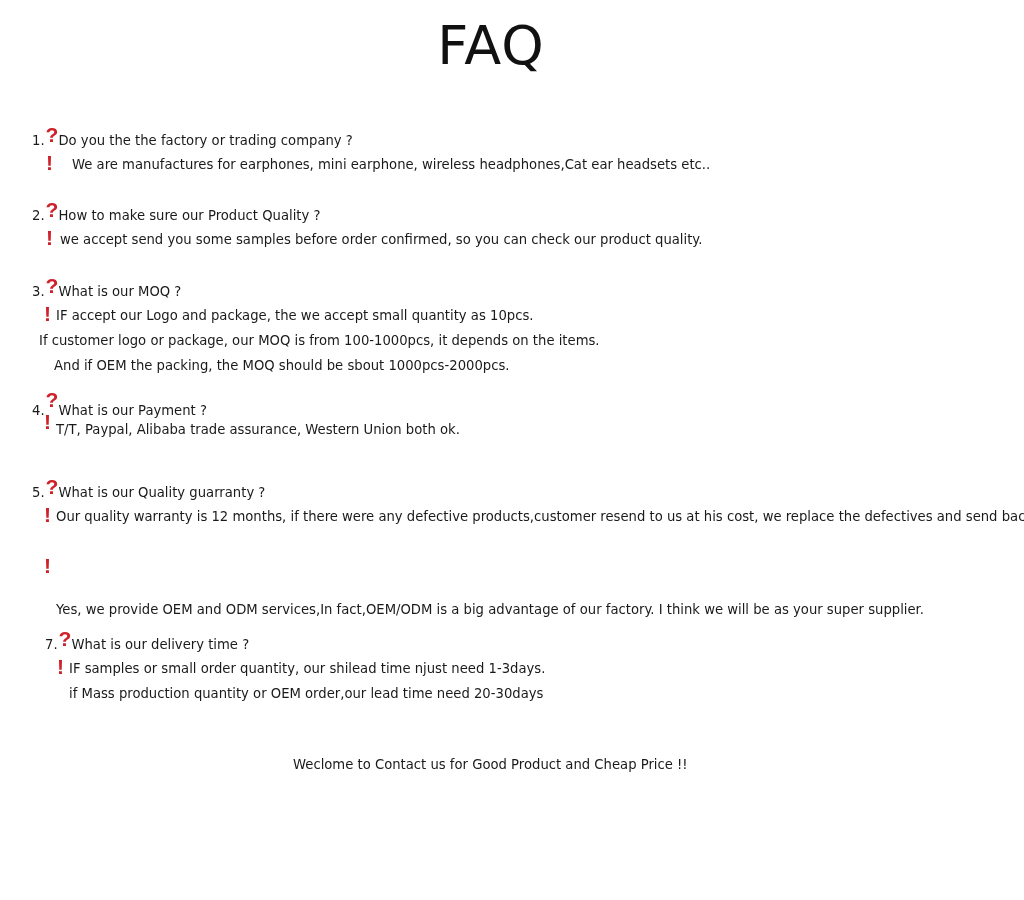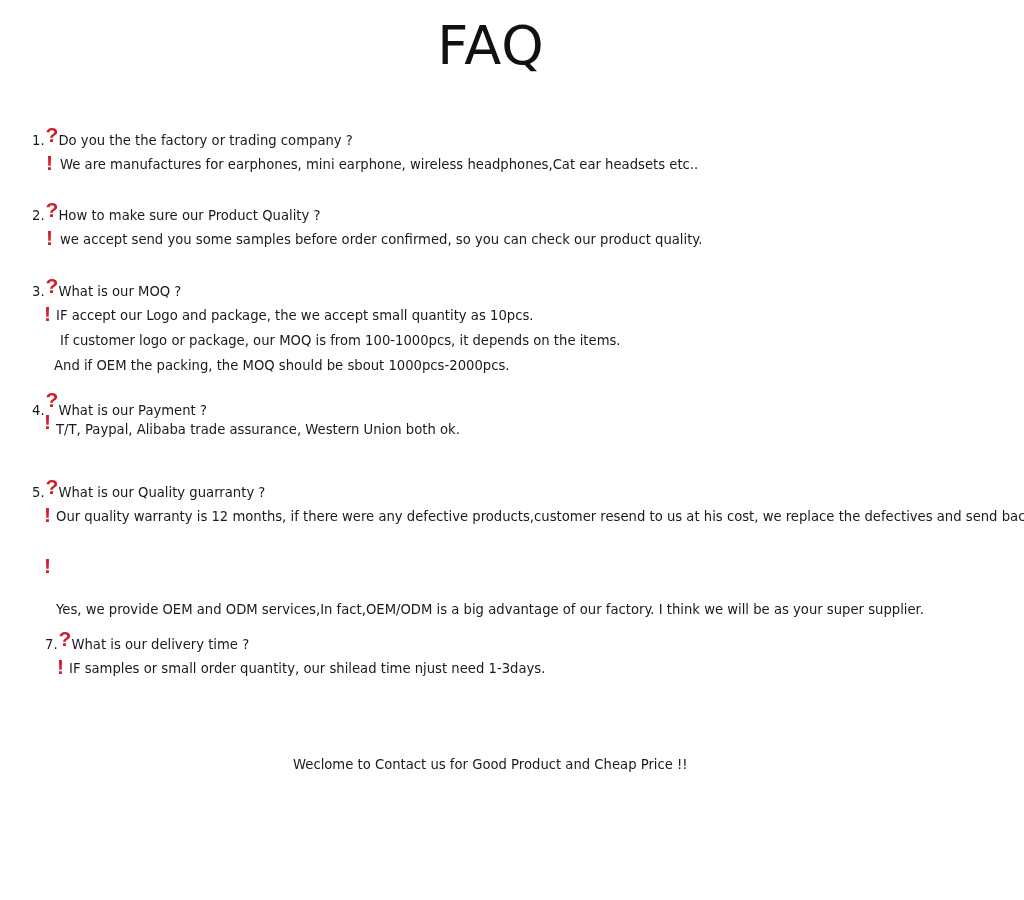--- a/index.html
+++ b/index.html
@@ -77,21 +77,21 @@
 <body>
 
 <h1 class="title">FAQ</h1>
 
 <div class="faq-item" style="top:127px;">
   <div class="q-line">
     <span class="num">1.</span><span class="qmark">?</span><span>Do you the the factory or trading company ?</span>
   </div>
   <div class="a-line">
     <span class="emark" style="left:14px;">!</span>
-    <span class="a-text" style="left:28px;">We are manufactures for earphones, mini earphone, wireless headphones,Cat ear headsets etc..</span>
+    <span class="a-text" style="left:40px;">We are manufactures for earphones, mini earphone, wireless headphones,Cat ear headsets etc..</span>
   </div>
 </div>
 
 <div class="faq-item" style="top:202px;">
   <div class="q-line">
     <span class="num">2.</span><span class="qmark">?</span><span>How to make sure our Product Quality ?</span>
   </div>
   <div class="a-line">
     <span class="emark" style="left:14px;">!</span>
     <span class="a-text" style="left:28px;">we accept send you some samples before order confirmed, so you can check our product quality.</span>
@@ -100,21 +100,21 @@
 
 <div class="faq-item" style="top:278px;">
   <div class="q-line">
     <span class="num">3.</span><span class="qmark">?</span><span>What is our MOQ ?</span>
   </div>
   <div class="a-line">
     <span class="emark" style="left:12px;">!</span>
     <span class="a-text" style="left:24px;">IF accept our Logo and package, the we accept small quantity as 10pcs.</span>
   </div>
   <div class="a-line">
-    <span class="a-text" style="left:28px;">If customer logo or package, our MOQ is from 100-1000pcs, it depends on the items.</span>
+    <span class="a-text" style="left:7px;">If customer logo or package, our MOQ is from 100-1000pcs, it depends on the items.</span>
   </div>
   <div class="a-line">
     <span class="a-text" style="left:22px;">And if OEM the packing, the MOQ should be sbout 1000pcs-2000pcs.</span>
   </div>
 </div>
 
 <div class="faq-item" style="top:392px;text-align:right;">
   <div class="q-line">
     <span class="num">4.</span><span class="qmark" style="vertical-align:8px;">?</span><span>What is our Payment ?</span>
   </div>
@@ -142,15 +142,18 @@
 </div>
 
 <div class="faq-item" style="top:631px;margin-left:13px;">
   <div class="q-line">
     <span class="num">7.</span><span class="qmark">?</span><span>What is our delivery time ?</span>
   </div>
   <div class="a-line">
     <span class="emark" style="left:12px;">!</span>
     <span class="a-text" style="left:24px;">IF samples or small order quantity, our shilead time njust need 1-3days.</span>
   </div>
+  <div class="a-line">
+    <span class="a-text" style="left:24px;">if Mass production quantity or OEM order,our lead time need 20-30days</span>
+  </div>
 </div>
 
 <div class="footer">Weclome to Contact us for  Good Product and Cheap Price !!</div>
 
 </body></html>

